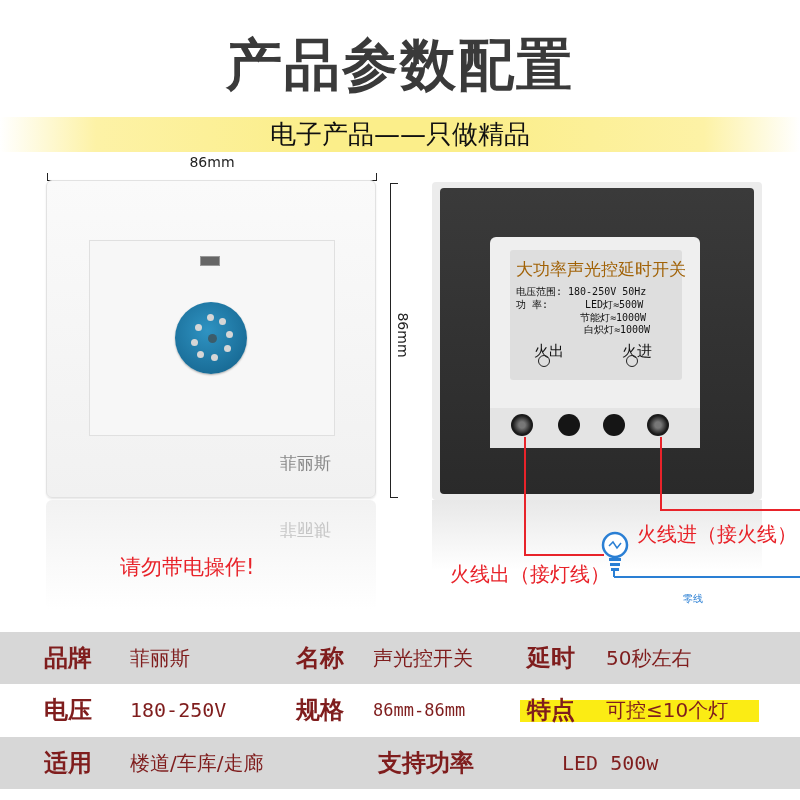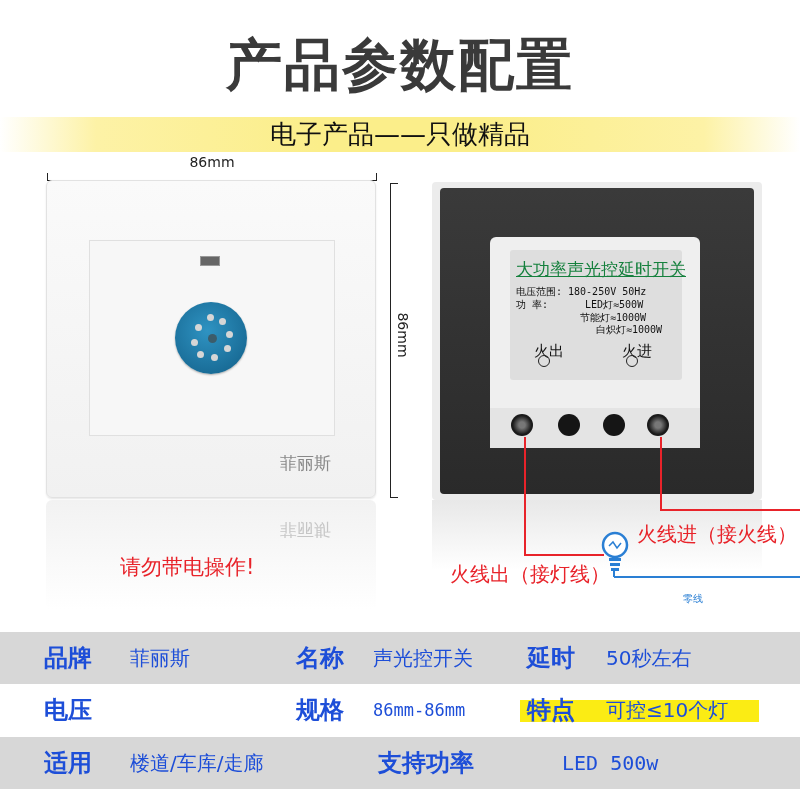--- a/index.html
+++ b/index.html
@@ -23,40 +23,40 @@
   .brand-mark { left: 280px; top: 452px; font-size: 17px; color: #888; }
   .reflection { left: 46px; top: 500px; width: 330px; height: 110px; background: linear-gradient(180deg, #f2f2f2, #ffffff); border-radius: 6px; }
   .brand-mirror { left: 280px; top: 518px; font-size: 17px; color: #c6c6c6; transform: scaleY(-1); }
   .warning { left: 120px; top: 553px; font-size: 21px; color: #e8232a; }
 
   
   .back { left: 432px; top: 182px; width: 330px; height: 318px; background: #ececec; border-radius: 4px; }
   .back-inner { left: 440px; top: 188px; width: 314px; height: 306px; background: linear-gradient(180deg, #3a3a3a, #2a2a2a); border-radius: 4px; }
   .module { left: 490px; top: 237px; width: 210px; height: 210px; background: #efefef; border-radius: 6px; }
   .label-card { left: 510px; top: 250px; width: 172px; height: 130px; background: #dedede; border-radius: 3px; }
-  .label-title { left: 516px; top: 258px; font-size: 17px; color: #15803d; white-space: nowrap; text-decoration: underline; }
+  .label-title { left: 516px; top: 258px; font-size: 17px; color: #a16207; white-space: nowrap; }
   .label-line { font-size: 10px; color: #111; white-space: nowrap; font-family: "DejaVu Sans Mono", monospace; }
   .term-label { font-size: 15px; color: #111; }
   .term-ring { width: 12px; height: 12px; border: 1.5px solid #222; border-radius: 50%; }
   .term-base { left: 490px; top: 408px; width: 210px; height: 40px; background: #e4e4e4; }
   .screw { width: 22px; height: 22px; border-radius: 50%; background: radial-gradient(circle, #777 20%, #1a1a1a 60%); }
   .hole { width: 22px; height: 22px; border-radius: 50%; background: #151515; }
   .back-reflect { left: 432px; top: 500px; width: 330px; height: 70px; background: linear-gradient(180deg, #e8e8e8, #ffffff); }
 
   
   .wire-red { background: #e8232a; }
   .wire-blue { background: #2a7fd4; }
   .wire-label-red { font-size: 20px; color: #e8232a; white-space: nowrap; }
   .wire-label-blue { font-size: 10px; color: #2a7fd4; white-space: nowrap; }
 
   
   .row { left: 0; width: 800px; height: 52px; }
   .row.gray { background: #d7d7d7; }
   .row.white { background: #ffffff; }
-  .cell { position: absolute; top: 0; height: 52px; line-height: 52px; white-space: nowrap; color: #1d4ed8; }
+  .cell { position: absolute; top: 0; height: 52px; line-height: 52px; white-space: nowrap; color: #7f1d1d; }
   .key { font-size: 24px; font-weight: bold; }
   .val { font-size: 20px; }
   .val.mono { font-family: "DejaVu Sans Mono", monospace; }
   .hl { background: #fbec14; }
 </style>
 </head>
 <body>
 
 <div class="abs title">产品参数配置</div>
 <div class="abs banner"></div>
@@ -87,21 +87,21 @@
 
 <div class="abs back"></div>
 <div class="abs back-inner"></div>
 <div class="abs module"></div>
 <div class="abs label-card"></div>
 <div class="abs label-title">大功率声光控延时开关</div>
 <div class="abs label-line" style="left:516px;top:285px;">电压范围: 180-250V  50Hz</div>
 <div class="abs label-line" style="left:516px;top:298px;">功    率:</div>
 <div class="abs label-line" style="left:585px;top:298px;">LED灯≈500W</div>
 <div class="abs label-line" style="left:580px;top:311px;">节能灯≈1000W</div>
-<div class="abs label-line" style="left:596px;top:323px;">白炽灯≈1000W</div>
+<div class="abs label-line" style="left:584px;top:323px;">白炽灯≈1000W</div>
 <div class="abs term-label" style="left:534px;top:342px;">火出</div>
 <div class="abs term-label" style="left:622px;top:342px;">火进</div>
 <div class="abs term-ring" style="left:538px;top:355px;"></div>
 <div class="abs term-ring" style="left:626px;top:355px;"></div>
 <div class="abs term-base"></div>
 <div class="abs screw" style="left:511px;top:414px;"></div>
 <div class="abs hole" style="left:558px;top:414px;"></div>
 <div class="abs hole" style="left:603px;top:414px;"></div>
 <div class="abs screw" style="left:647px;top:414px;"></div>
 <div class="abs back-reflect"></div>
@@ -126,20 +126,21 @@
 <div class="abs row gray" style="top:632px;">
   <span class="cell key" style="left:44px;">品牌</span>
   <span class="cell val" style="left:130px;">菲丽斯</span>
   <span class="cell key" style="left:296px;">名称</span>
   <span class="cell val" style="left:373px;">声光控开关</span>
   <span class="cell key" style="left:527px;">延时</span>
   <span class="cell val" style="left:606px;">50秒左右</span>
 </div>
 <div class="abs row white" style="top:684px;padding-left:18px;">
   <span class="cell key" style="left:44px;">电压</span>
+  <span class="cell val mono" style="left:130px;">180-250V</span>
   <span class="cell key" style="left:296px;">规格</span>
   <span class="cell val mono" style="left:373px;font-size:17px;">86mm-86mm</span>
   <span class="abs hl" style="left:520px;top:16px;width:239px;height:22px;"></span>
   <span class="cell key" style="left:527px;">特点</span>
   <span class="cell val" style="left:606px;">可控≤10个灯</span>
 </div>
 <div class="abs row gray" style="top:737px;">
   <span class="cell key" style="left:44px;">适用</span>
   <span class="cell val" style="left:130px;">楼道/车库/走廊</span>
   <span class="cell key" style="left:378px;">支持功率</span>

